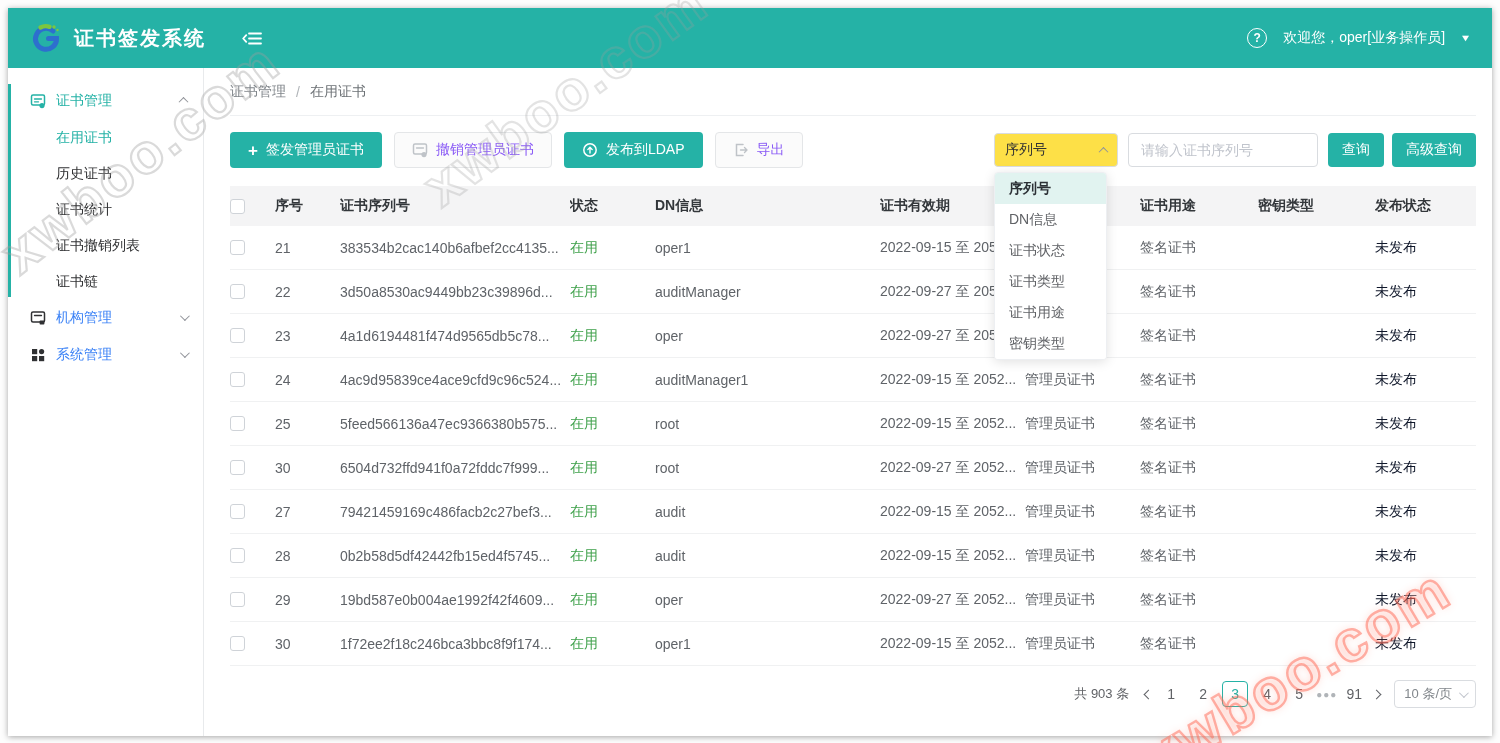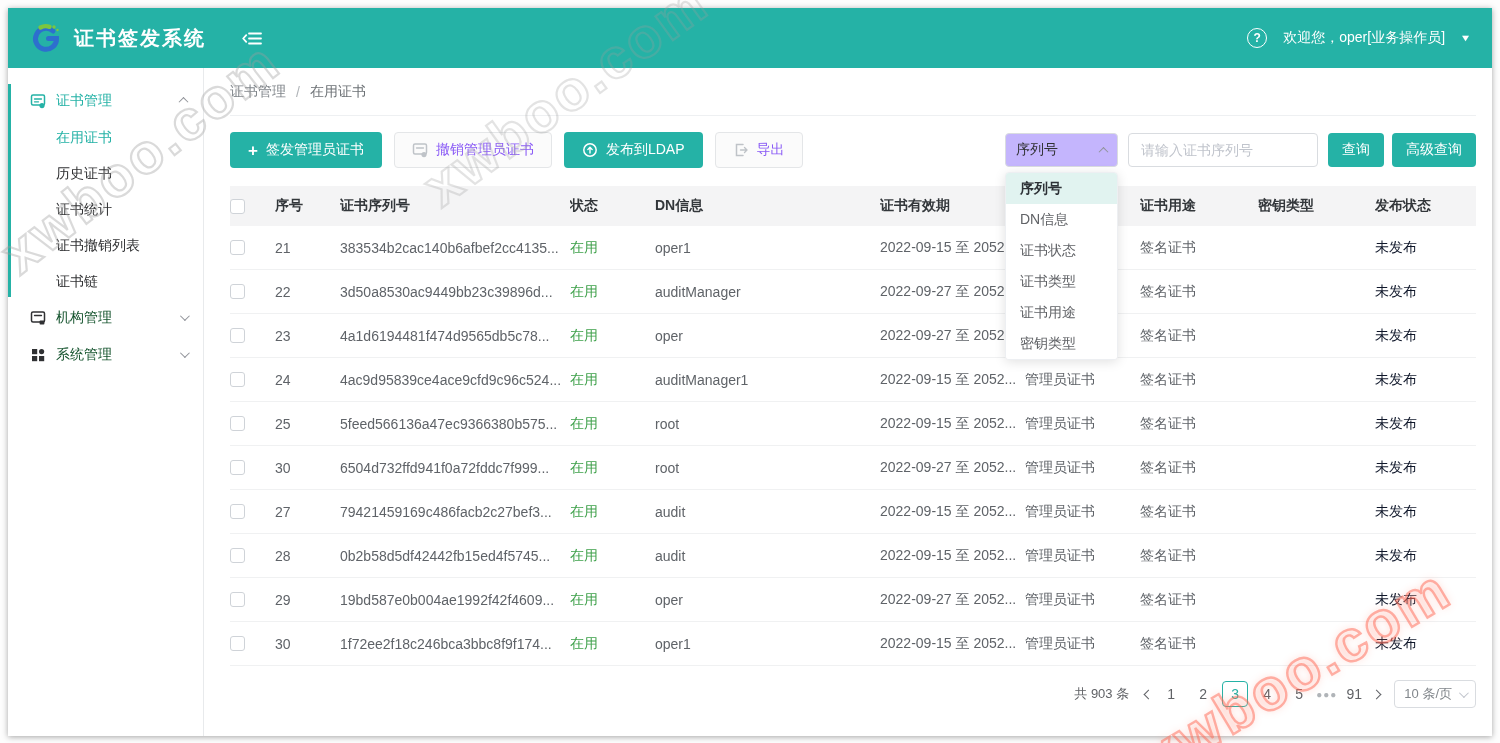--- a/index.html
+++ b/index.html
@@ -15,21 +15,21 @@
   .hdr-right { margin-left:auto; display:flex; align-items:center; gap:16px; color:#fff; }
   .help { width:20px; height:20px; border:1.6px solid #fff; border-radius:50%; display:flex; align-items:center; justify-content:center; font-size:12px; font-weight:bold; cursor:pointer; }
   .welcome { font-size:14px; }
   .caret-down-w { font-size:9px; transform:scaleX(1.3); cursor:pointer; }
 
   
   .split { display:flex; flex:1 1 auto; min-height:0; }
   .sidebar { width:196px; border-right:1px solid #e8eaec; padding-top:14px; flex:0 0 auto; }
   .menu-group1 { position:relative; }
   .menu-group1::before { content:""; position:absolute; left:0; top:2px; bottom:2px; width:3px; background:#25b2a6; }
-  .mi { height:37px; display:flex; align-items:center; padding:0 16px 0 22px; font-size:14px; color:#14532d; cursor:pointer; }
+  .mi { height:37px; display:flex; align-items:center; padding:0 16px 0 22px; font-size:14px; color:#3b82f6; cursor:pointer; }
   .mi .micon { width:16px; height:16px; margin-right:10px; display:flex; }
   .mi .chev { margin-left:auto; }
   .mi.teal { color:#25b2a6; }
   .smi { height:36px; line-height:36px; padding-left:48px; font-size:14px; color:#303133; cursor:pointer; }
   .smi.active { color:#25b2a6; }
   .chev { width:7px; height:7px; border-right:1.4px solid #909399; border-bottom:1.4px solid #909399; display:inline-block; }
   .chev.up { transform:rotate(-135deg) translate(-1px,-1px); }
   .chev.down { transform:rotate(45deg) translateY(-2px); }
 
   
@@ -39,21 +39,21 @@
   .crumbs .last { color:#6d7276; }
 
   .toolbar { margin-top:16px; display:flex; align-items:center; }
   .btn { height:36px; border-radius:4px; font-size:14px; display:inline-flex; align-items:center; gap:8px; padding:0 17px; cursor:pointer; border:1px solid transparent; font-family:inherit; background:#25b2a6; color:#fff; }
   .btn + .btn { margin-left:12px; }
   .btn.disabled { background:#fbfbfb; border-color:#e4e6e8; color:#8b5cf6; cursor:not-allowed; }
   .btn .bicon { display:flex; }
   .plus { font-size:17px; font-weight:bold; line-height:1; }
 
   .searchbar { margin-left:auto; display:flex; align-items:center; }
-  .sel { position:relative; width:113px; height:34px; border:1px solid #d9dce0; border-radius:4px; background:#c4b5fd; display:flex; align-items:center; padding:0 10px; font-size:14px; color:#303133; cursor:pointer; }
+  .sel { position:relative; width:124px; height:34px; border:1px solid #d9dce0; border-radius:4px; background:#fde047; display:flex; align-items:center; padding:0 10px; font-size:14px; color:#303133; cursor:pointer; }
   .sel .chev { margin-left:auto; }
   .q-input { width:190px; height:34px; border:1px solid #d9dce0; border-radius:4px; margin-left:10px; padding:0 12px; font-size:14px; color:#303133; font-family:inherit; outline:none; }
   .q-input::placeholder { color:#c0c4cc; }
   .btn.sm { height:34px; padding:0 13px; }
   .btn.sm.first { margin-left:10px; }
   .btn.sm + .btn.sm { margin-left:8px; }
 
   
   .dropdown { position:absolute; left:-1px; top:38px; width:113px; background:#fff; border:1px solid #edeff2; border-radius:4px; box-shadow:0 2px 12px rgba(0,0,0,.12); z-index:30; overflow:hidden; }
   .opt { height:31px; line-height:31px; padding-left:14px; font-size:14px; color:#606266; cursor:pointer; background:#fff; }

